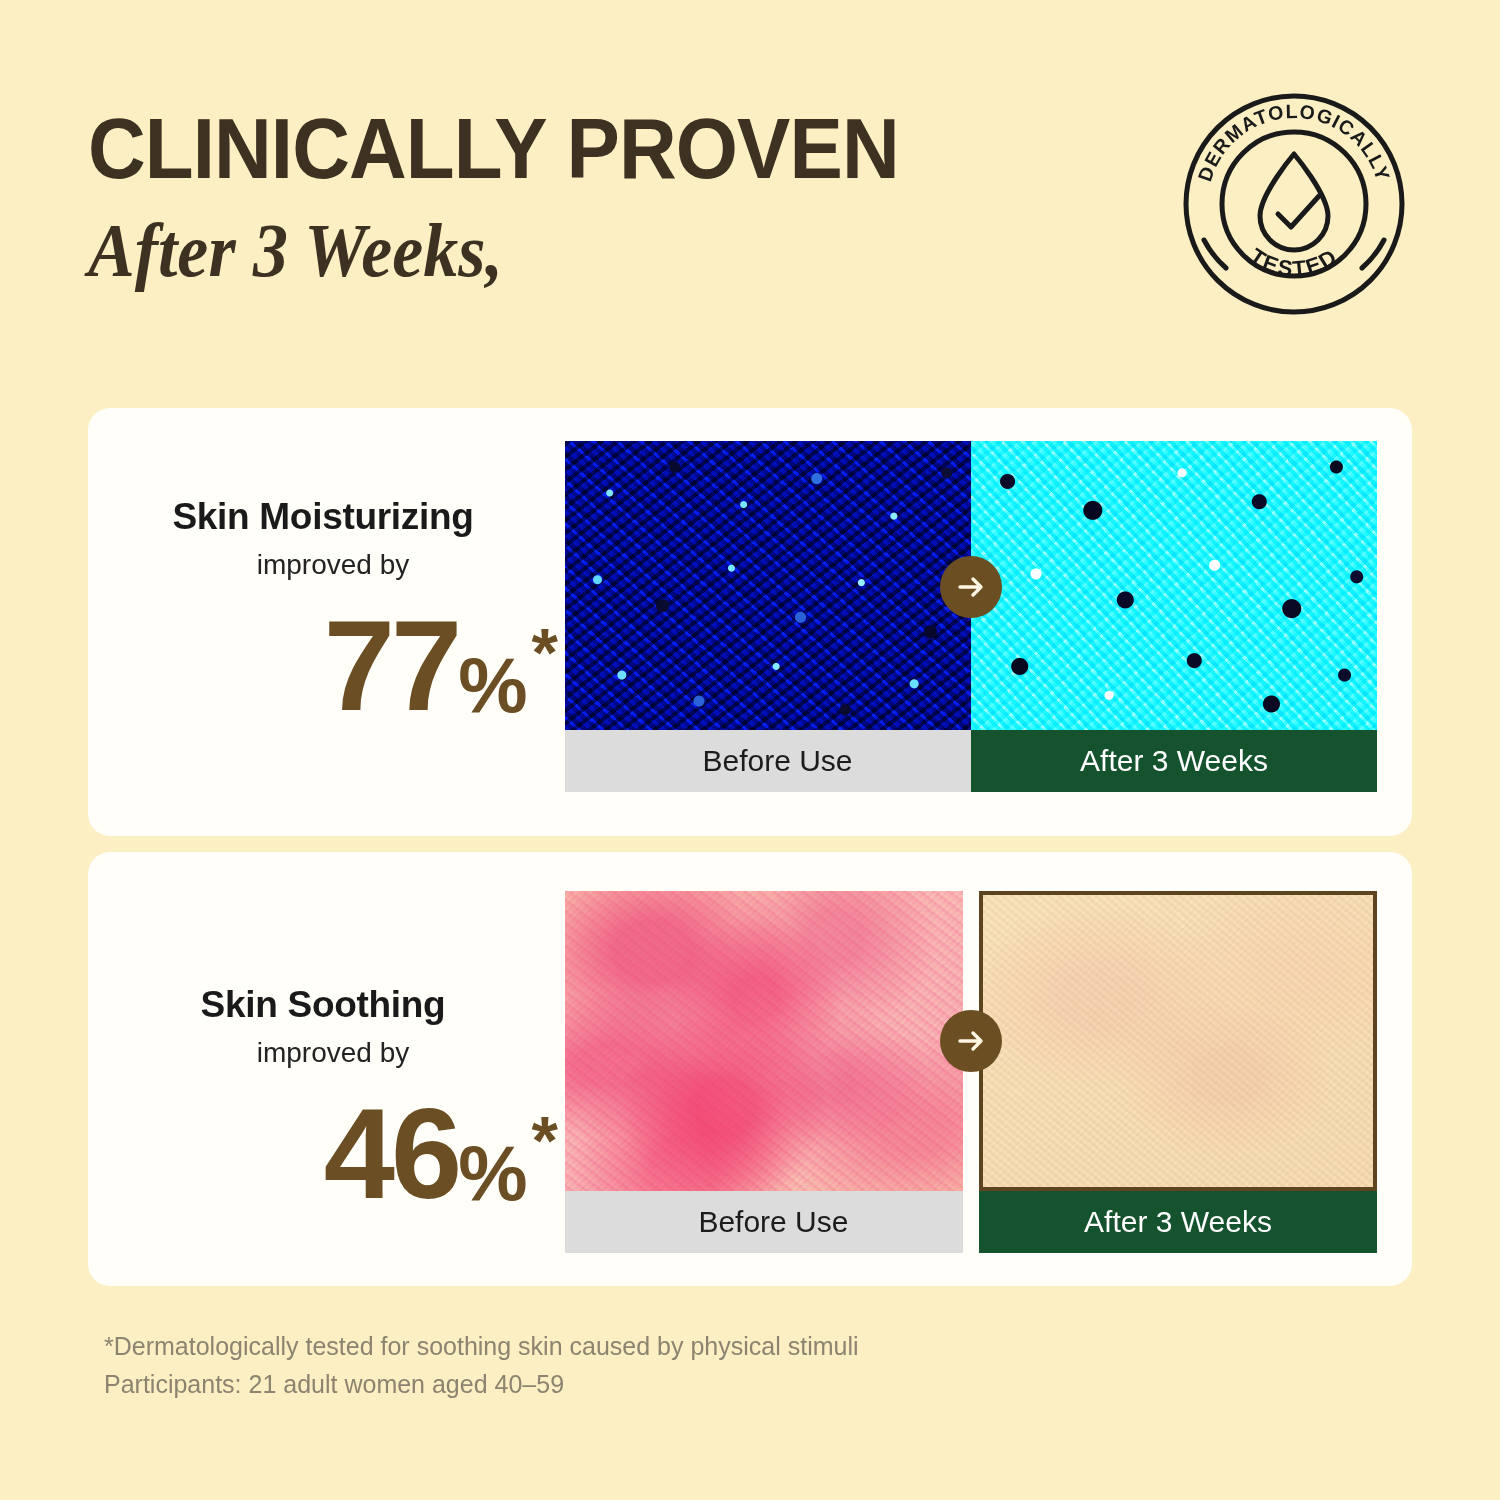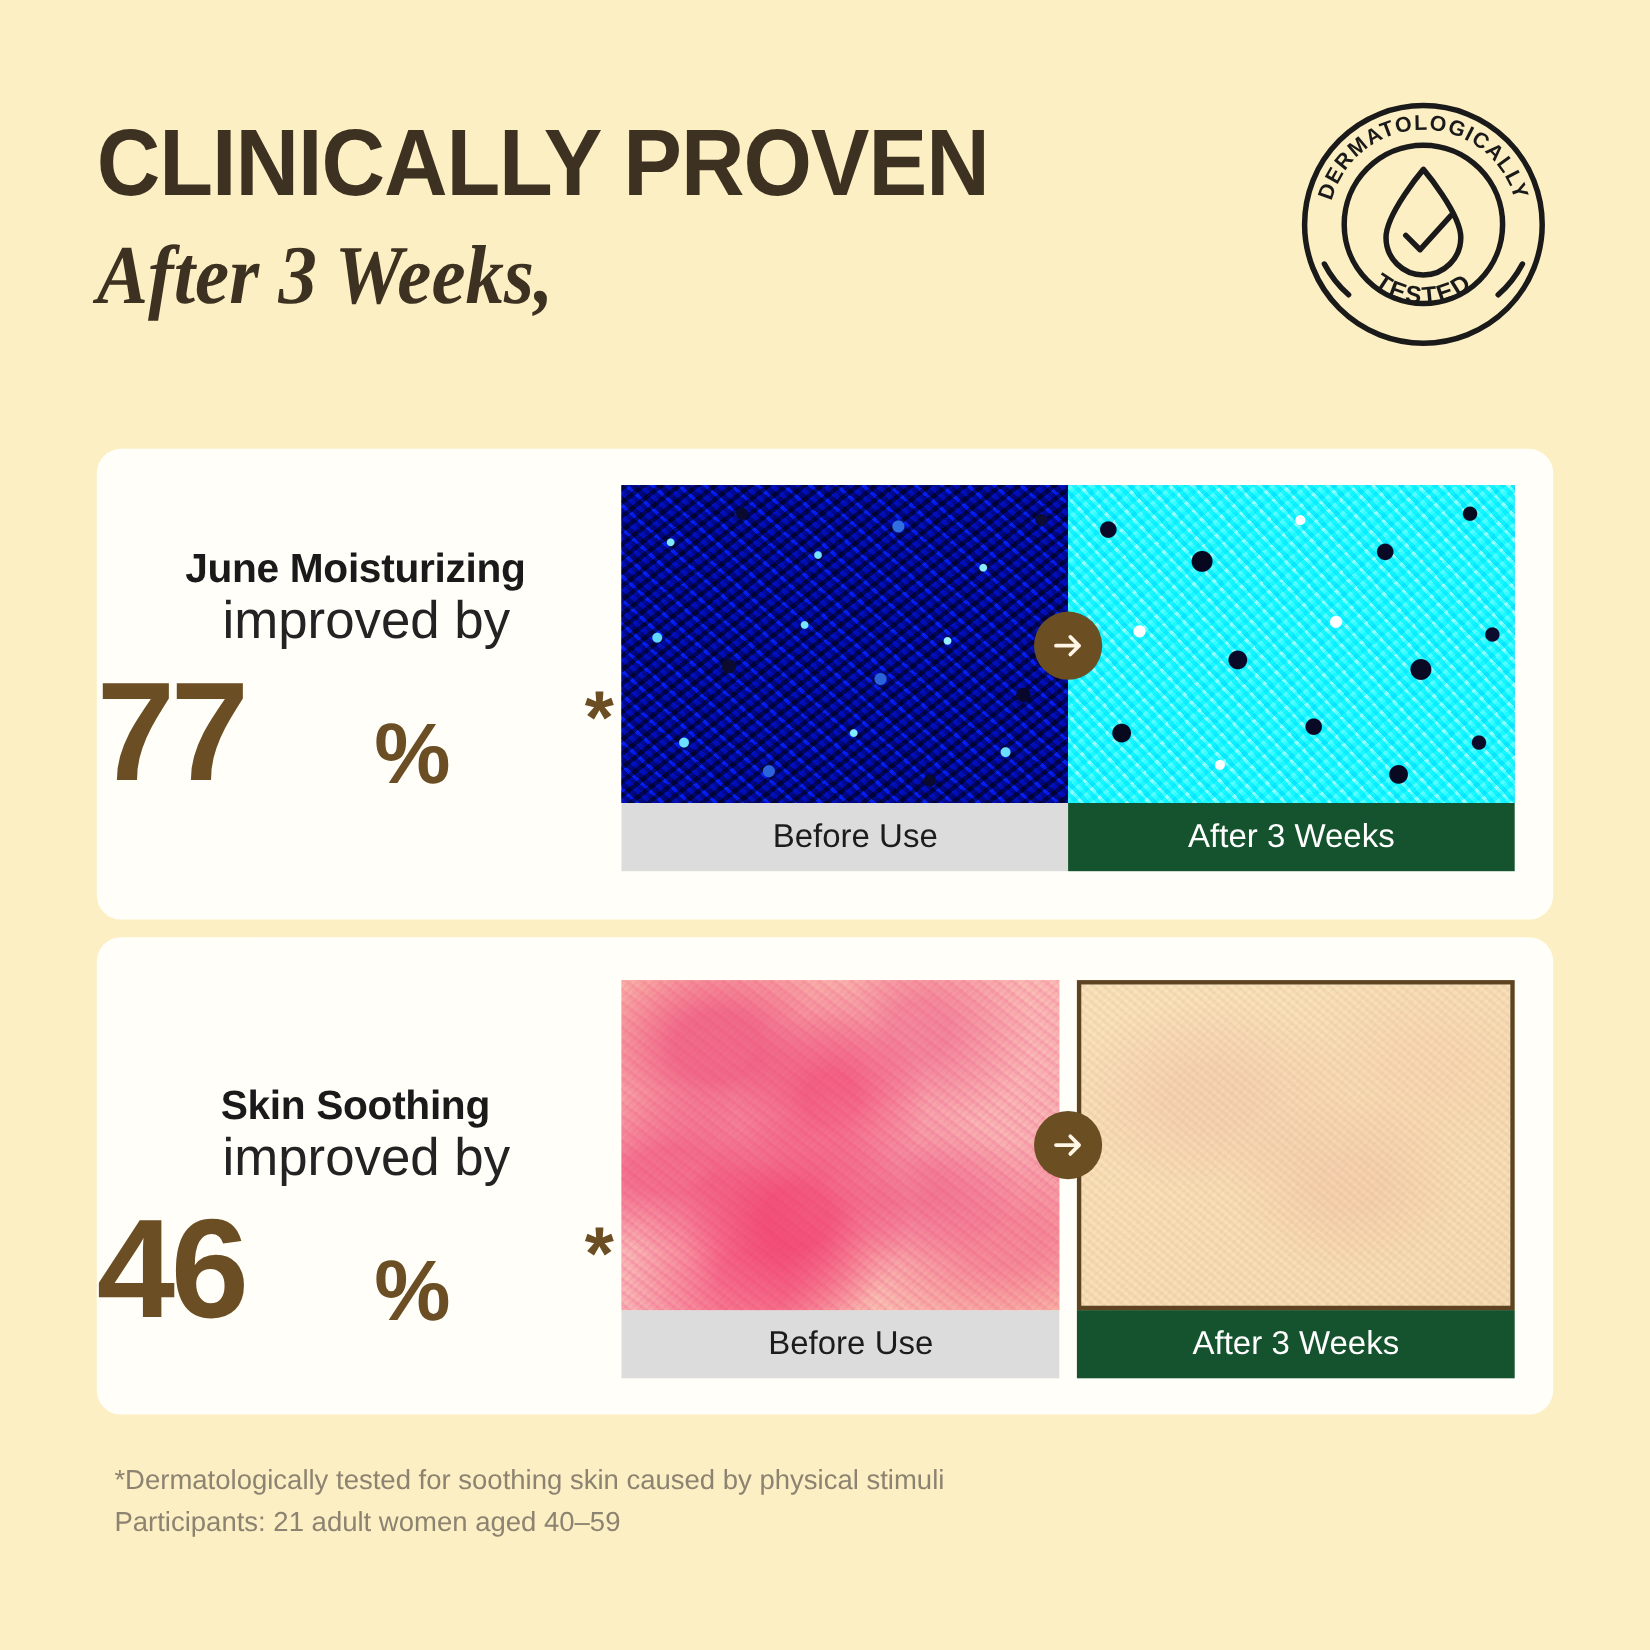--- a/index.html
+++ b/index.html
@@ -84,36 +84,36 @@
   #card-1 .stat { top: 130px; }
 
   .stat-title {
     font-size: 37px;
     font-weight: 700;
     color: #1A1A1A;
     letter-spacing: -0.3px;
     line-height: 46px;
   }
   .stat-sub {
-    font-size: 48px;
+    font-size: 28px;
     font-weight: 400;
     color: #232323;
     line-height: 46px;
     margin-top: 2px;
     padding-left: 20px;
   }
   .stat-num {
     margin-top: 14px;
     color: #6B4E24;
     font-weight: 700;
     line-height: 1;
     white-space: nowrap;
     display: flex;
     align-items: flex-start;
-    justify-content: space-between;
+    justify-content: flex-end;
   }
   .stat-num .big {
     font-size: 128px;
     letter-spacing: -4px;
   }
   .stat-num .pct {
     font-size: 78px;
     align-self: flex-end;
     padding-bottom: 6px;
   }
@@ -301,21 +301,21 @@
       <path d="M 116 66 C 116 66 82 106 82 128 A 34 34 0 0 0 150 128 C 150 106 116 66 116 66 Z" fill="none" stroke="#1A1A1A" stroke-width="5" stroke-linejoin="round"></path>
       <path d="M 100 126 L 113 139 L 141 108" fill="none" stroke="#1A1A1A" stroke-width="5" stroke-linecap="round" stroke-linejoin="round"></path>
     </g>
   </svg>
 </div>
 
 <div class="card" id="card-0">
   <div class="card-inner">
 
     <div class="stat">
-      <div class="stat-title">June Moisturizing</div>
+      <div class="stat-title">Skin Moisturizing</div>
       <div class="stat-sub">improved by</div>
       <div class="stat-num">
         <span class="big">77</span>
         <span class="pct">%</span>
         <span class="ast">*</span>
       </div>
     </div>
 
     <div class="compare">
       <div class="compare-row">

